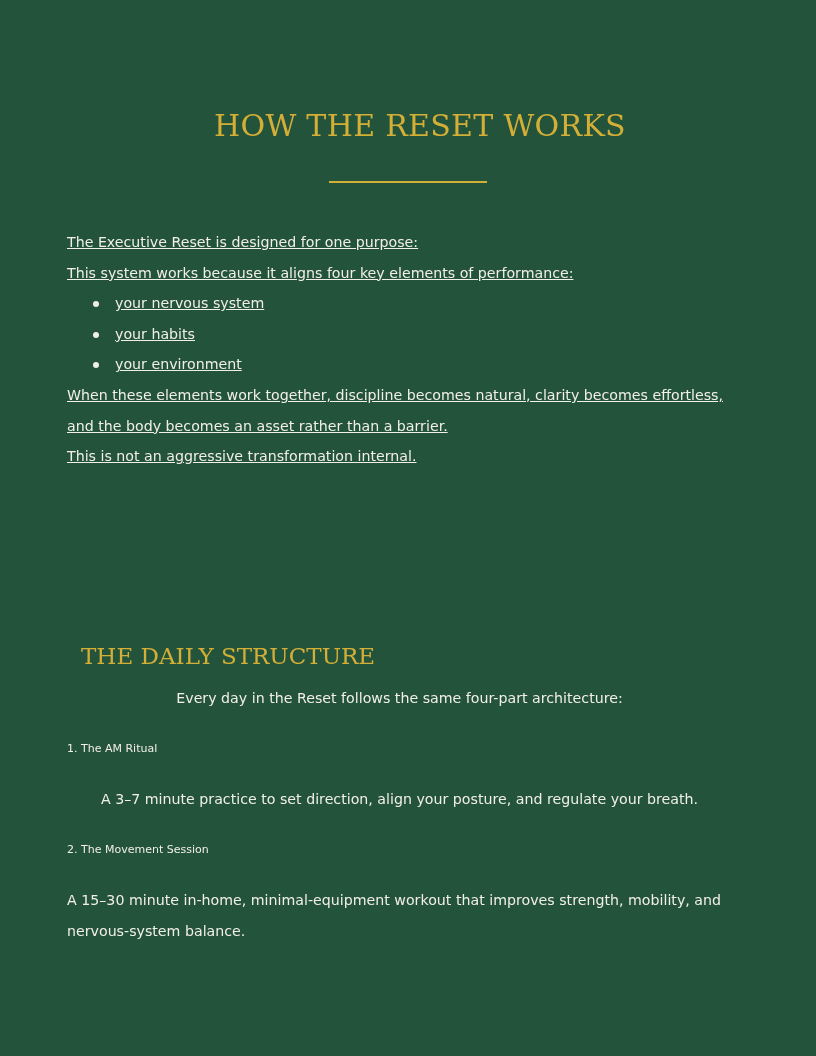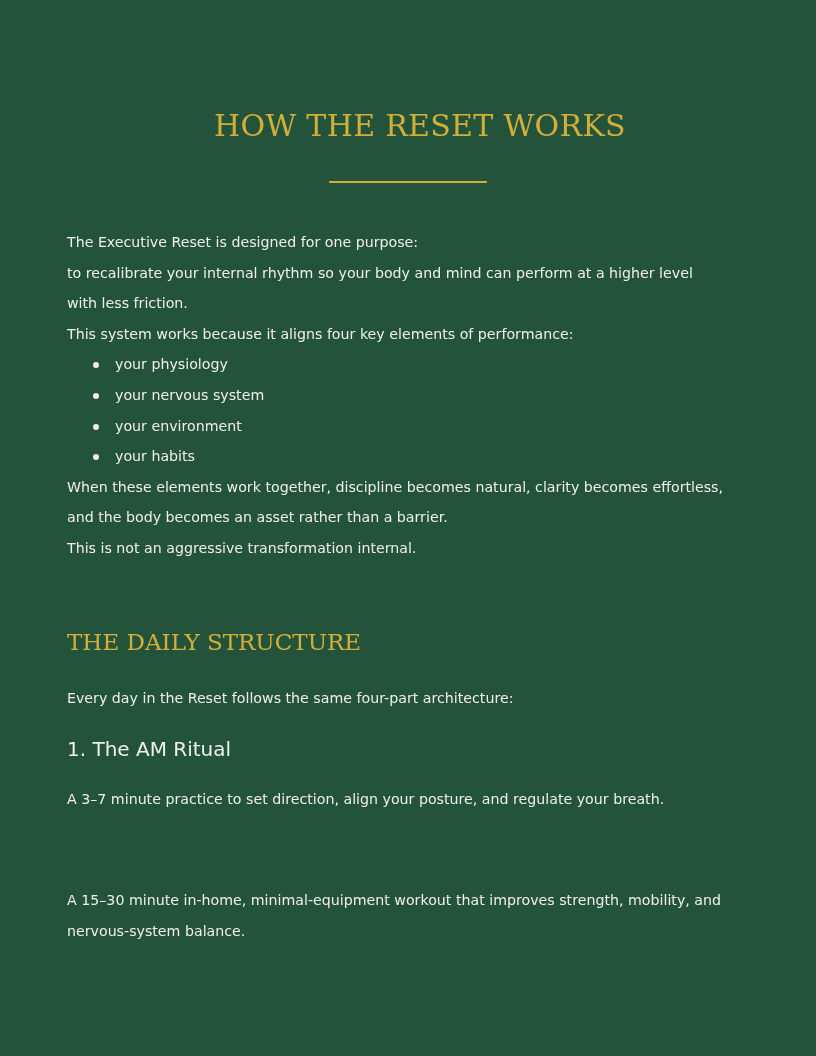--- a/index.html
+++ b/index.html
@@ -43,20 +43,21 @@
       height: 2px;
       background: #d4af37;
     }
     .content {
       position: absolute;
       left: 67px;
       top: 227px;
       width: 660px;
       font-size: 14.2px;
       line-height: 30.6px;
+      text-decoration: underline;
     }
     .content p {
       margin: 0;
       white-space: nowrap;
     }
     .content p.wrap {
       white-space: normal;
     }
     ul.bullets {
       list-style: none;
@@ -74,82 +75,78 @@
       top: 13px;
       width: 6px;
       height: 6px;
       border-radius: 50%;
       background: #f1efe6;
     }
     .section-title {
       position: absolute;
       left: 67px;
       top: 625px;
-      margin: 0;
+      margin: 14px;
       font-family: "DejaVu Serif", serif;
       font-size: 23px;
       font-weight: normal;
       color: #d4af37;
       line-height: 34px;
       white-space: nowrap;
     }
     .abs-text {
       position: absolute;
       left: 67px;
       margin: 0;
       font-size: 14.2px;
       line-height: 30.6px;
       width: 665px;
     }
     .item-heading {
       position: absolute;
       left: 67px;
       margin: 0;
-      font-size: 20px;
+      font-size: 11px;
       line-height: 26px;
       font-weight: normal;
       white-space: nowrap;
     }
   </style>
 </head>
 <body>
 
 <div class="page">
 
   <h1 class="main-title">HOW THE RESET WORKS</h1>
   <div class="title-rule"></div>
 
   <div class="content">
     <p>The Executive Reset is designed for one purpose:</p>
-    <p class="wrap">to recalibrate your internal rhythm so your body and mind can perform at a higher level with less friction.</p>
     <p>This system works because it aligns four key elements of performance:</p>
     <ul class="bullets">
-      <li>
-        <span class="dot"></span>
-        <span>your physiology</span>
-      </li>
       <li>
         <span class="dot"></span>
         <span>your nervous system</span>
       </li>
       <li>
         <span class="dot"></span>
-        <span>your environment</span>
+        <span>your habits</span>
       </li>
       <li>
         <span class="dot"></span>
-        <span>your habits</span>
+        <span>your environment</span>
       </li>
     </ul>
     <p class="wrap">When these elements work together, discipline becomes natural, clarity becomes effortless, and the body becomes an asset rather than a barrier.</p>
     <p>This is not an aggressive transformation internal.</p>
   </div>
 
   <h2 class="section-title">THE DAILY STRUCTURE</h2>
 
-  <p class="abs-text" style="top:683px;">Every day in the Reset follows the same four-part architecture:</p>
+  <p class="abs-text" style="top:683px;text-align:center;">Every day in the Reset follows the same four-part architecture:</p>
 
   <h3 class="item-heading" style="top:736px;">1. The AM Ritual</h3>
-  <p class="abs-text" style="top:784px;">A 3–7 minute practice to set direction, align your posture, and regulate your breath.</p>
+  <p class="abs-text" style="top:784px;text-align:center;">A 3–7 minute practice to set direction, align your posture, and regulate your breath.</p>
 
+  <h3 class="item-heading" style="top:837px;">2. The Movement Session</h3>
   <p class="abs-text" style="top:885px;">A 15–30 minute in-home, minimal-equipment workout that improves strength, mobility, and nervous-system balance.</p>
 
 </div>
 
 </body></html>

